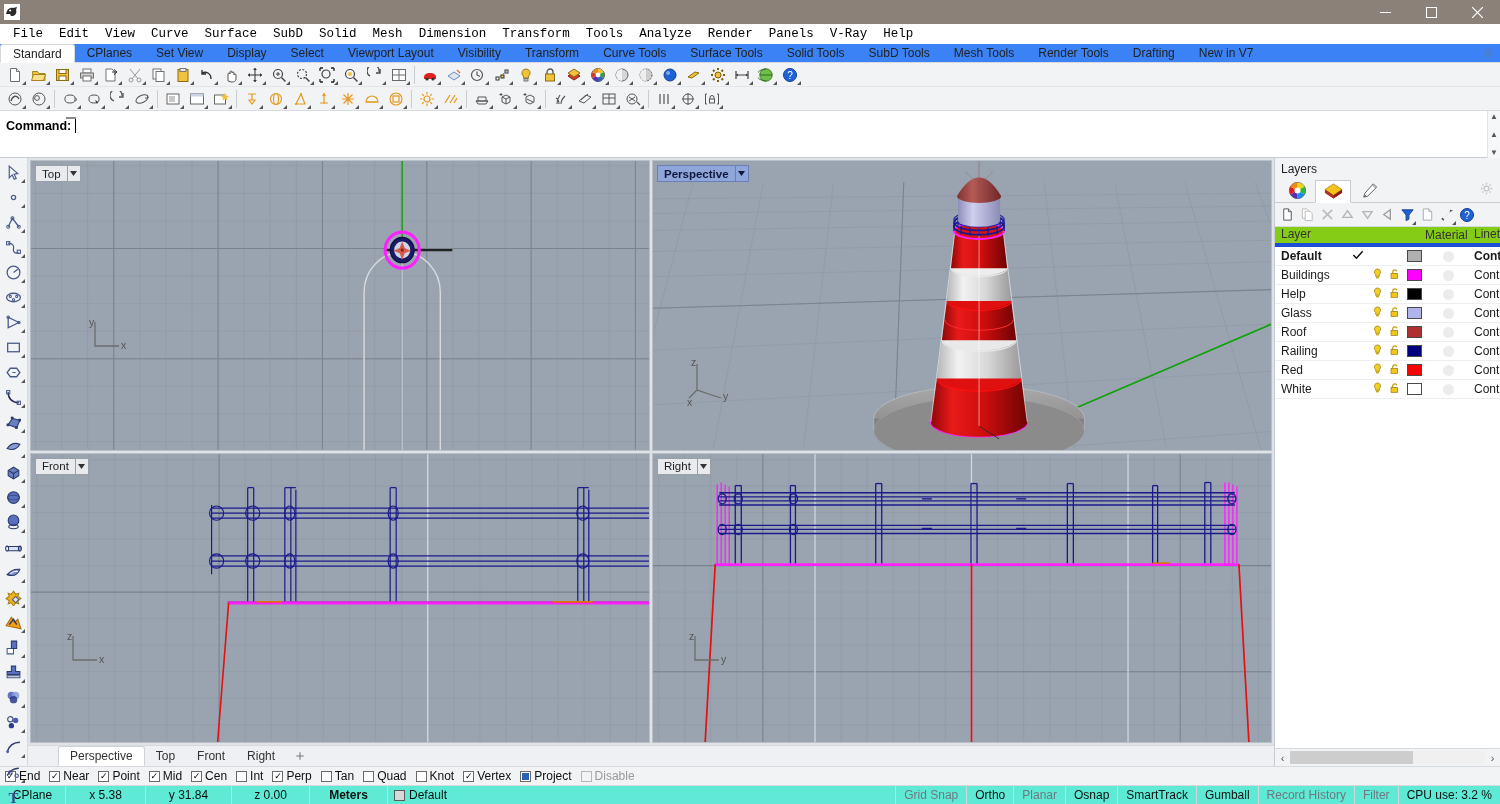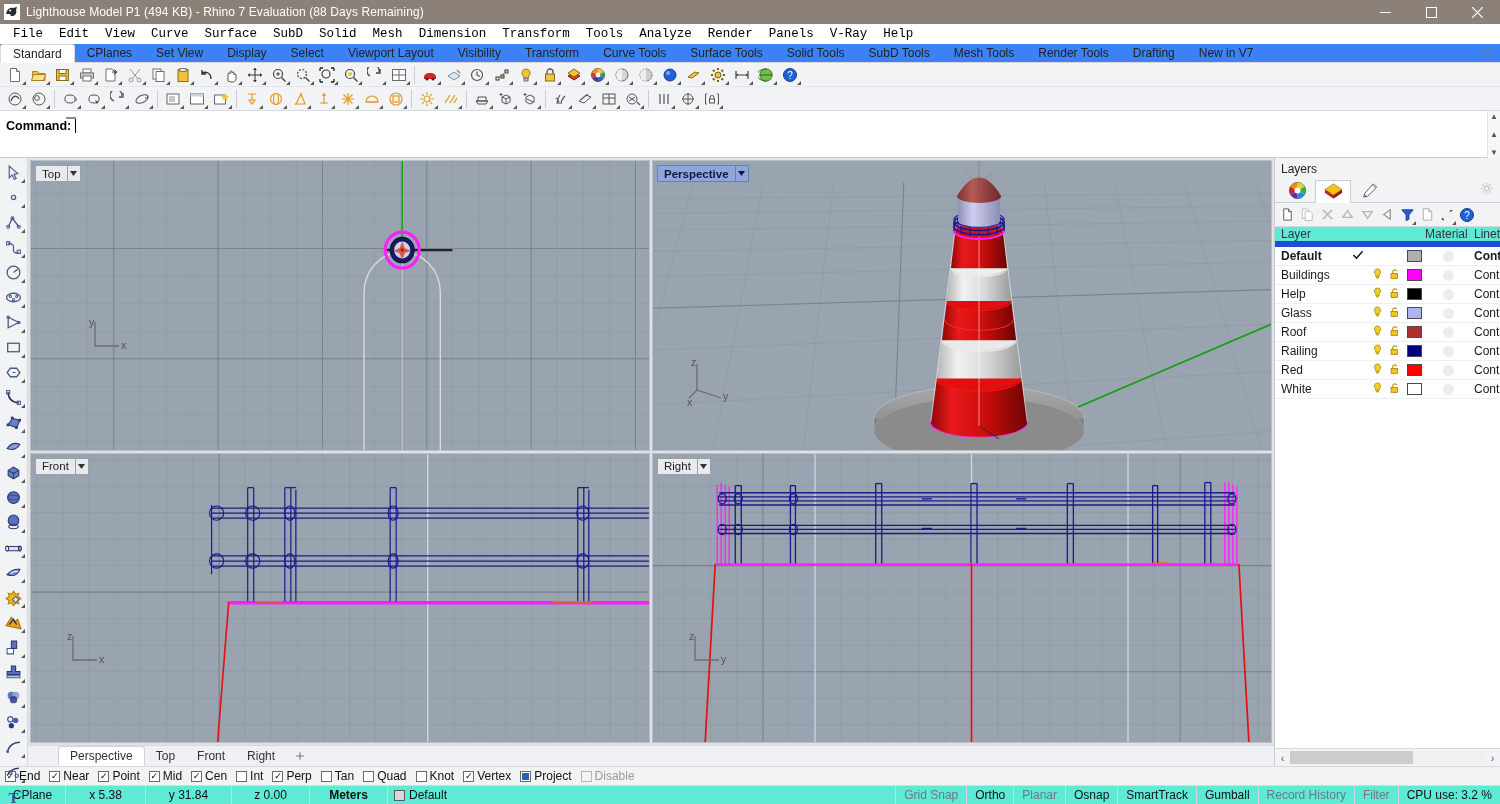--- a/index.html
+++ b/index.html
@@ -146,21 +146,21 @@
   .rp-tab { width:36px; height:23px; display:flex; align-items:center; justify-content:center;
             border:1px solid transparent; }
   .rp-tab.active { background:#ffffff; border:1px solid #c8ccd2; border-bottom-color:#ffffff; margin-bottom:-1px; }
   .rp-gear { margin-left:auto; padding-right:7px; padding-bottom:4px; opacity:.45; }
   .rp-toolbar { height:24px; display:flex; align-items:center; padding-left:2px;
                 background:#f2f3f5; border-bottom:1px solid #d6d9de; }
   .rp-toolbar .ico { width:20px; flex:0 0 20px; }
 
   .lyr-head {
     display:flex; height:20px; font-size:12px; color:#333;
-    background:#5eead4; border-bottom:6px solid #1d4ed8;
+    background:#84cc16; border-bottom:4px solid #1d4ed8;
   }
   .lyr-rows { flex:1; overflow:hidden; background:#fff; }
   .lyr-row { display:flex; height:19px; align-items:center; font-size:12px; border-bottom:1px solid #eceef0; }
   .c-name { width:72px; flex:0 0 72px; padding-left:6px; white-space:nowrap; overflow:hidden; }
   .c-cur  { width:22px; flex:0 0 22px; text-align:center; }
   .c-on   { width:17px; flex:0 0 17px; text-align:center; }
   .c-lock { width:17px; flex:0 0 17px; text-align:center; }
   .c-col  { width:22px; flex:0 0 22px; display:flex; align-items:center; justify-content:center; }
   .c-mat  { width:28px; flex:0 0 28px; display:flex; align-items:center; justify-content:center; }
   .c-lt   { flex:1; padding-left:3px; white-space:nowrap; overflow:hidden; }
@@ -204,21 +204,20 @@
 <div id="app">
 
   <div class="titlebar">
     <div class="tb-icon">
       <svg width="16" height="16" viewBox="0 0 16 16">
         <rect x="0" y="0" width="16" height="16" fill="#ffffff"></rect>
         <path d="M2 10 C3 5, 6 3, 9 4 L13 3 L12 6 C13 8, 12 11, 9 12 L7 12 L6 10 Z" fill="#2b2b2b"></path>
         <circle cx="6.2" cy="6.6" r="1" fill="#fff"></circle>
       </svg>
     </div>
-    <div class="tb-title">Lighthouse Model P1 (494 KB) - Rhino 7 Evaluation (88 Days Remaining)</div>
     <div class="tb-spacer"></div>
     <div class="win-btn">
       <svg width="11" height="11" viewBox="0 0 11 11">
           <rect x="0" y="5" width="11" height="1" fill="#fff"></rect>
         </svg>
     </div>
     <div class="win-btn">
       <svg width="11" height="11" viewBox="0 0 11 11">
           <rect x="0.5" y="0.5" width="10" height="10" fill="none" stroke="#fff"></rect>
         </svg>

